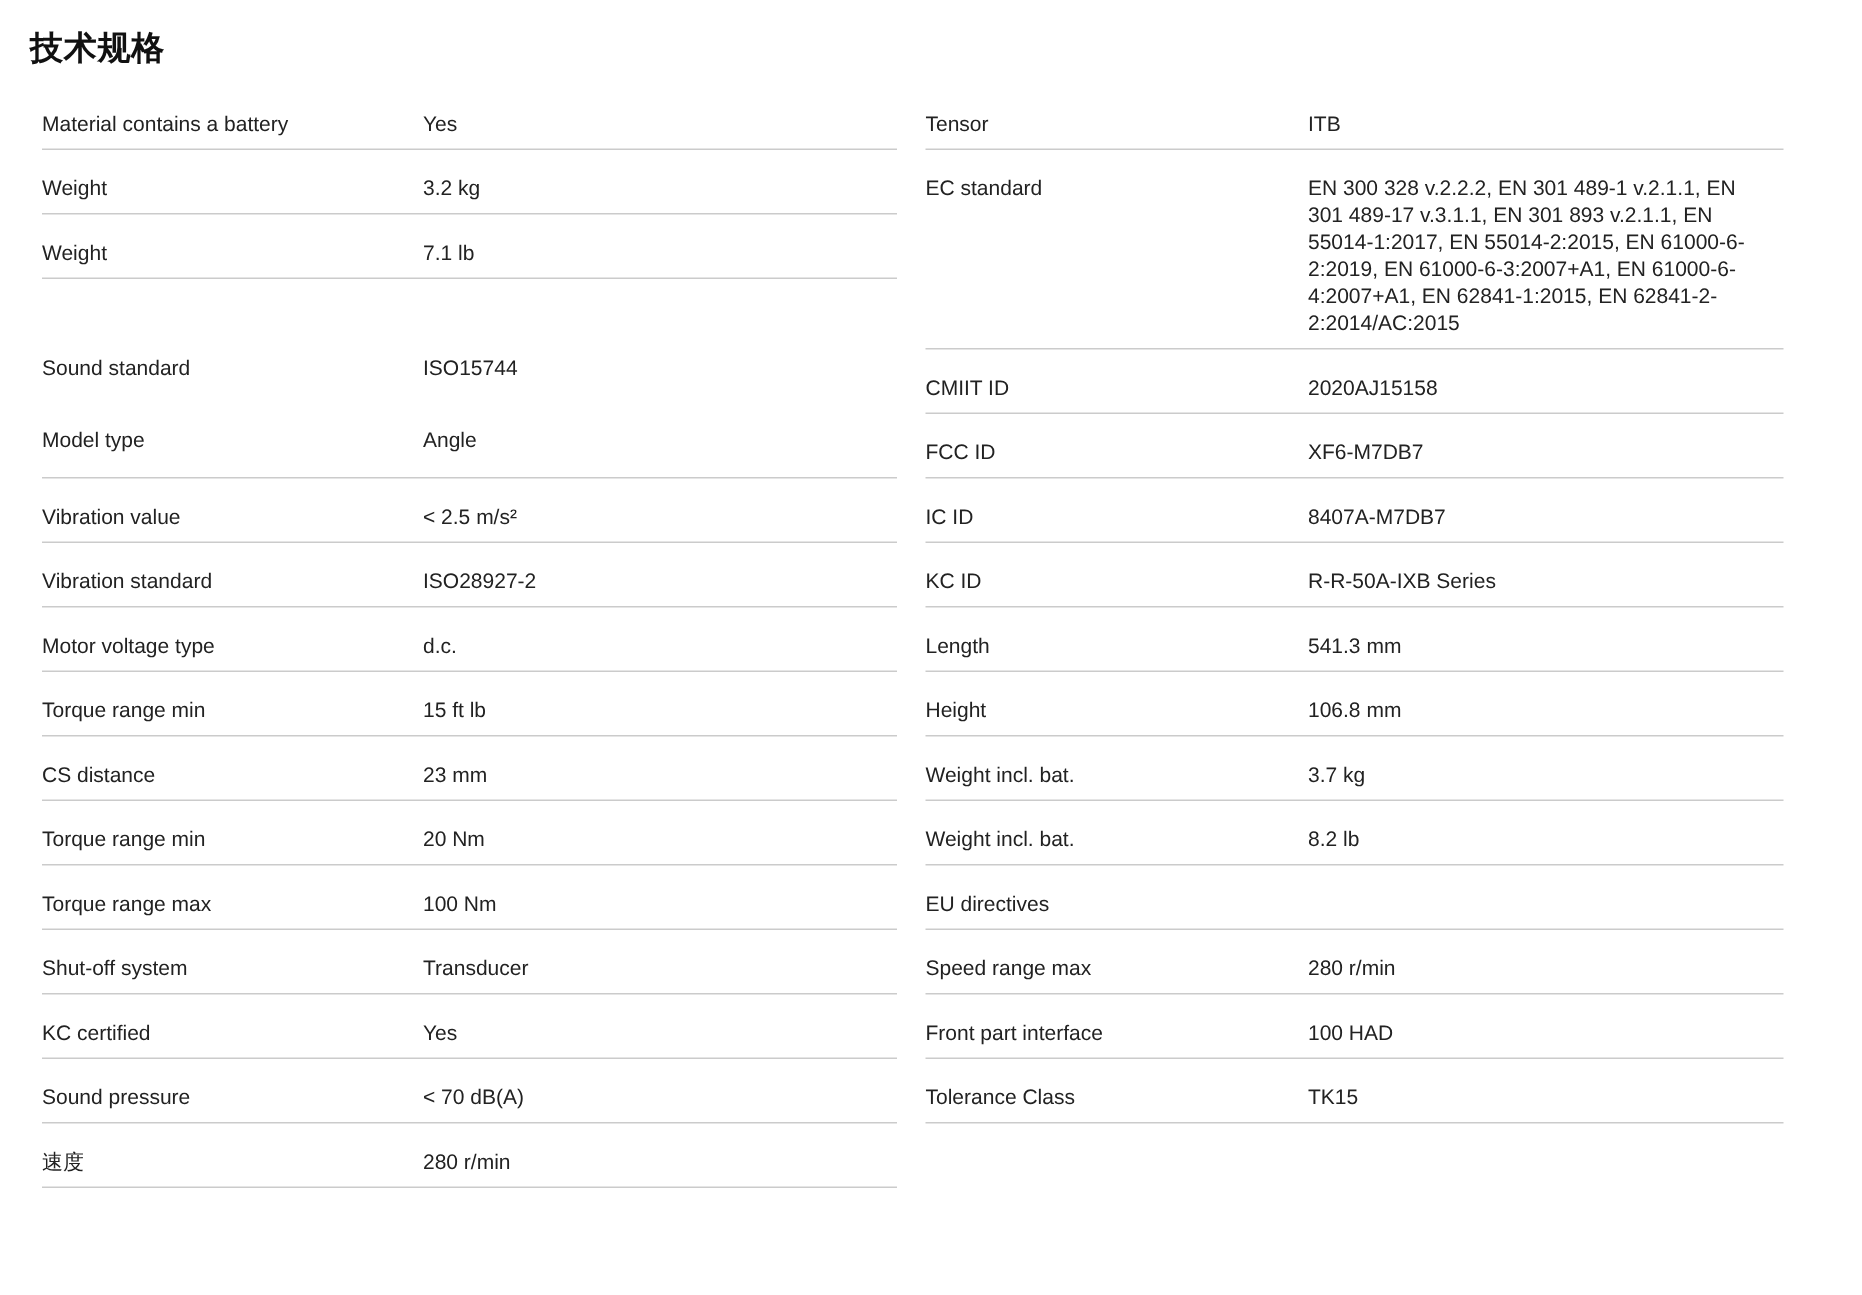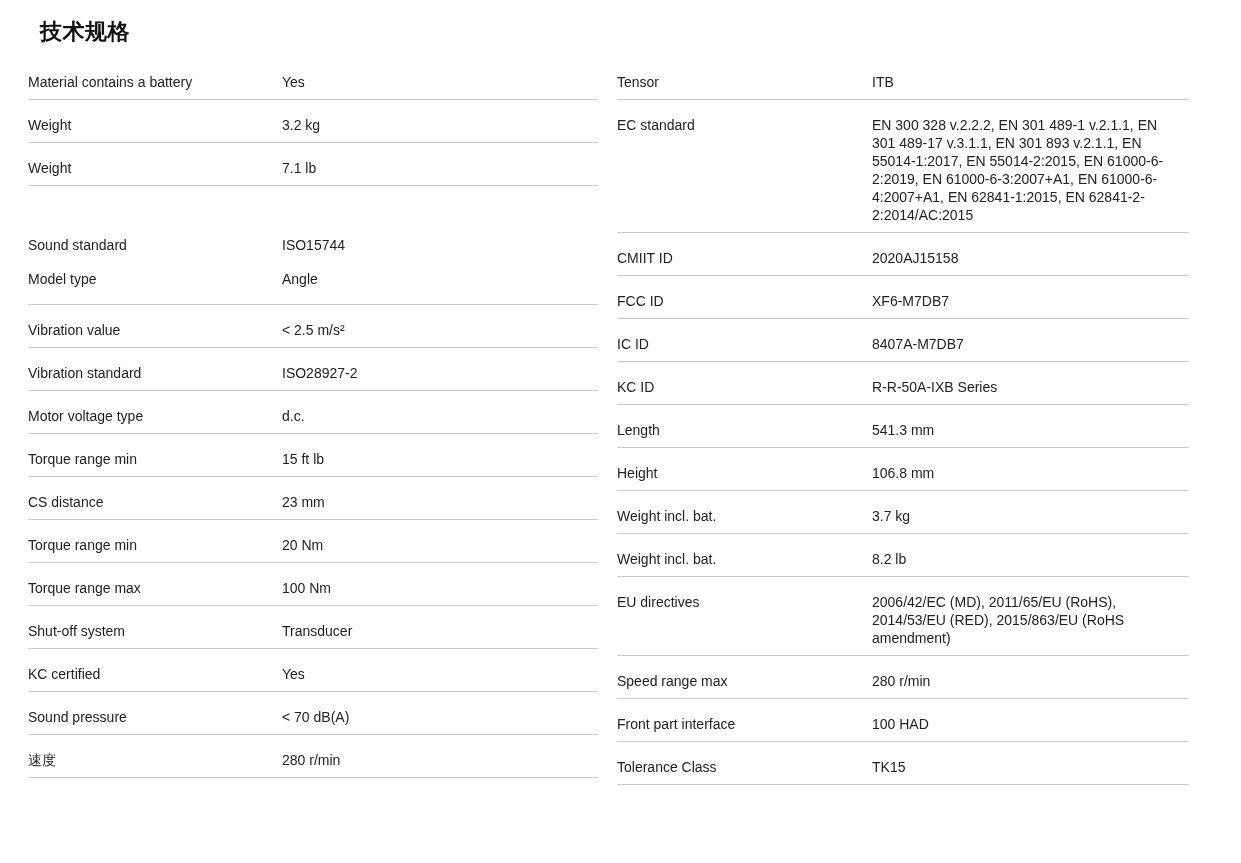--- a/index.html
+++ b/index.html
@@ -7,21 +7,21 @@
     margin: 0;
     padding: 0;
     background: #ffffff;
     width: 1241px;
     height: 863px;
     overflow: hidden;
     font-family: "Liberation Sans", sans-serif;
     color: #222222;
   }
   .page-title {
-    margin: 19px 52px 12px 40px;
+    margin: 19px 52px 12px 20px;
     font-size: 22px;
     line-height: 26px;
     font-weight: 700;
     color: #111111;
     letter-spacing: 0.5px;
   }
   .spec-columns {
     display: grid;
     grid-template-columns: 570px 572px;
     column-gap: 19px;
@@ -41,21 +41,21 @@
   .spec-row-group {
     padding: 16px 0 16px;
     border-bottom: 1px solid #cbcbcb;
   }
   .spec-row-group .spec-pair {
     display: grid;
     grid-template-columns: 254px 1fr;
     align-items: start;
     margin-top: 34px;
   }
-  .spec-row-group .spec-pair + .spec-pair { margin-top: 16px; }
+  .spec-row-group .spec-pair + .spec-pair { margin-top: 30px; }
   .spec-label,
   .spec-value {
     font-size: 14px;
     line-height: 18px;
     font-weight: 400;
     color: #222222;
     padding-right: 12px;
     word-wrap: break-word;
   }
 </style>
@@ -198,21 +198,20 @@
       <div class="spec-value">3.7 kg</div>
     </div>
 
     <div class="spec-row">
       <div class="spec-label">Weight incl. bat.</div>
       <div class="spec-value">8.2 lb</div>
     </div>
 
     <div class="spec-row">
       <div class="spec-label">EU directives</div>
-      <div class="spec-value">2006/42/EC (MD), 2011/65/EU (RoHS), 2014/53/EU (RED), 2015/863/EU (RoHS amendment)</div>
     </div>
 
     <div class="spec-row">
       <div class="spec-label">Speed range max</div>
       <div class="spec-value">280 r/min</div>
     </div>
 
     <div class="spec-row">
       <div class="spec-label">Front part interface</div>
       <div class="spec-value">100 HAD</div>

